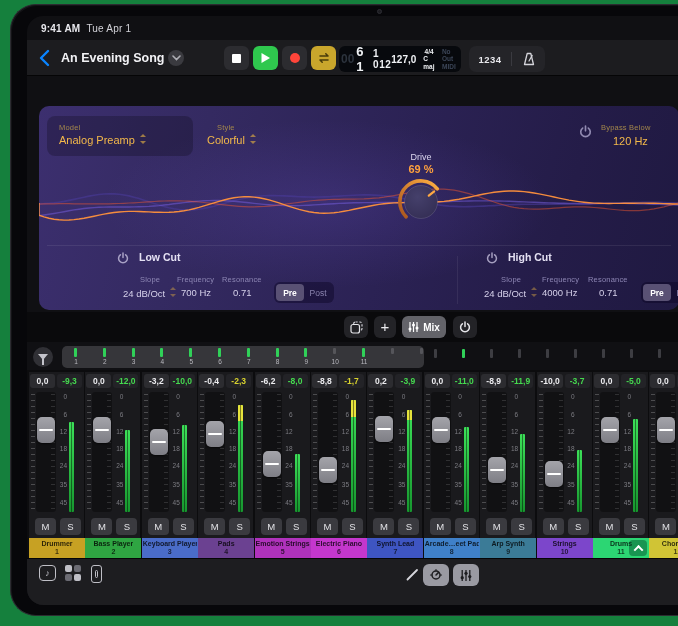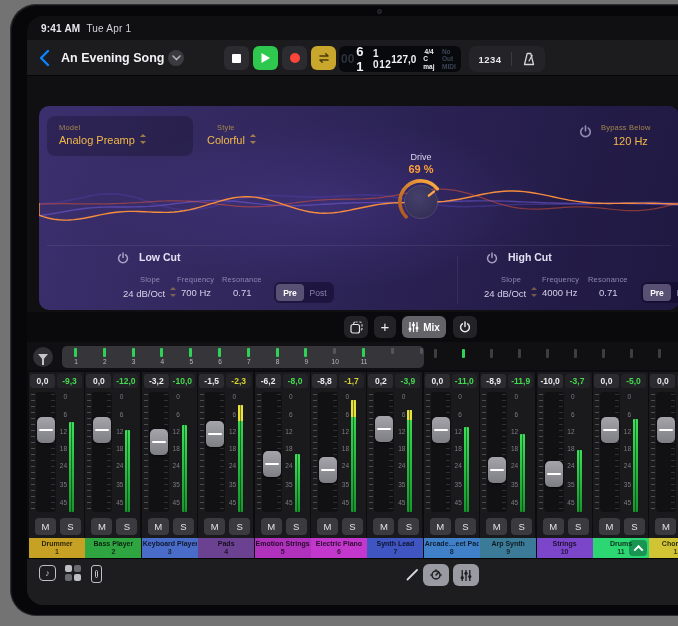--- a/index.html
+++ b/index.html
@@ -1,17 +1,17 @@
 <!DOCTYPE html>
 <html><head>
 <meta charset="utf-8">
 <style>
   html,body{margin:0;padding:0;background:#000;}
   *{box-sizing:border-box;font-family:"Liberation Sans",sans-serif;}
-  .stage{position:relative;width:678px;height:626px;background:#737373;overflow:hidden;}
+  .stage{position:relative;width:678px;height:626px;background:#15803d;overflow:hidden;}
   .bezel{position:absolute;left:10px;top:4px;width:668px;height:612px;background:#07070a;
     border:1.5px solid #2c2c31;border-right:none;border-radius:26px 0 0 26px;
     box-shadow:inset 1px 1px 0 rgba(255,255,255,.05);}
   .camera{position:absolute;left:366px;top:4px;width:5px;height:5px;border-radius:50%;
     background:#1b1b20;border:1px solid #2e2e34;}
   .screen{position:absolute;left:16px;top:11px;width:652px;height:589px;background:#101013;
     border-radius:16px 0 0 16px;overflow:hidden;}
   
   .statusbar{position:absolute;left:14px;top:7px;font-size:10px;color:#e9e9ee;font-weight:bold;letter-spacing:.2px;}
   .statusbar .date{font-weight:normal;color:#d2d2d8;margin-left:6px;}
@@ -417,21 +417,21 @@
             <div class="msrow">
               <div class="msbtn" style="left:6px">M</div>
               <div class="msbtn" style="left:31px">S</div>
             </div>
             <div class="band" style="background:#4a6cc9">
               <div class="bname">Keyboard Player</div>
               <div class="bnum">3</div>
             </div>
           </div>
           <div class="strip" style="left: 171.2px;">
-            <div class="vbox vol" style="left:1px">-1,5</div>
+            <div class="vbox vol" style="left:1px">-0,4</div>
             <div class="vbox lvl" style="left:28px;color:#d8d22e">-2,3</div>
             <div class="fzone">
               <div class="tickcol t1"></div>
               <div class="groove"></div>
               <div class="tickcol t2"></div>
               <div class="scale">
                 <span style="top:1px">0</span>
                 <span style="top:19px">6</span>
                 <span style="top:36px">12</span>
                 <span style="top:53px">18</span>

